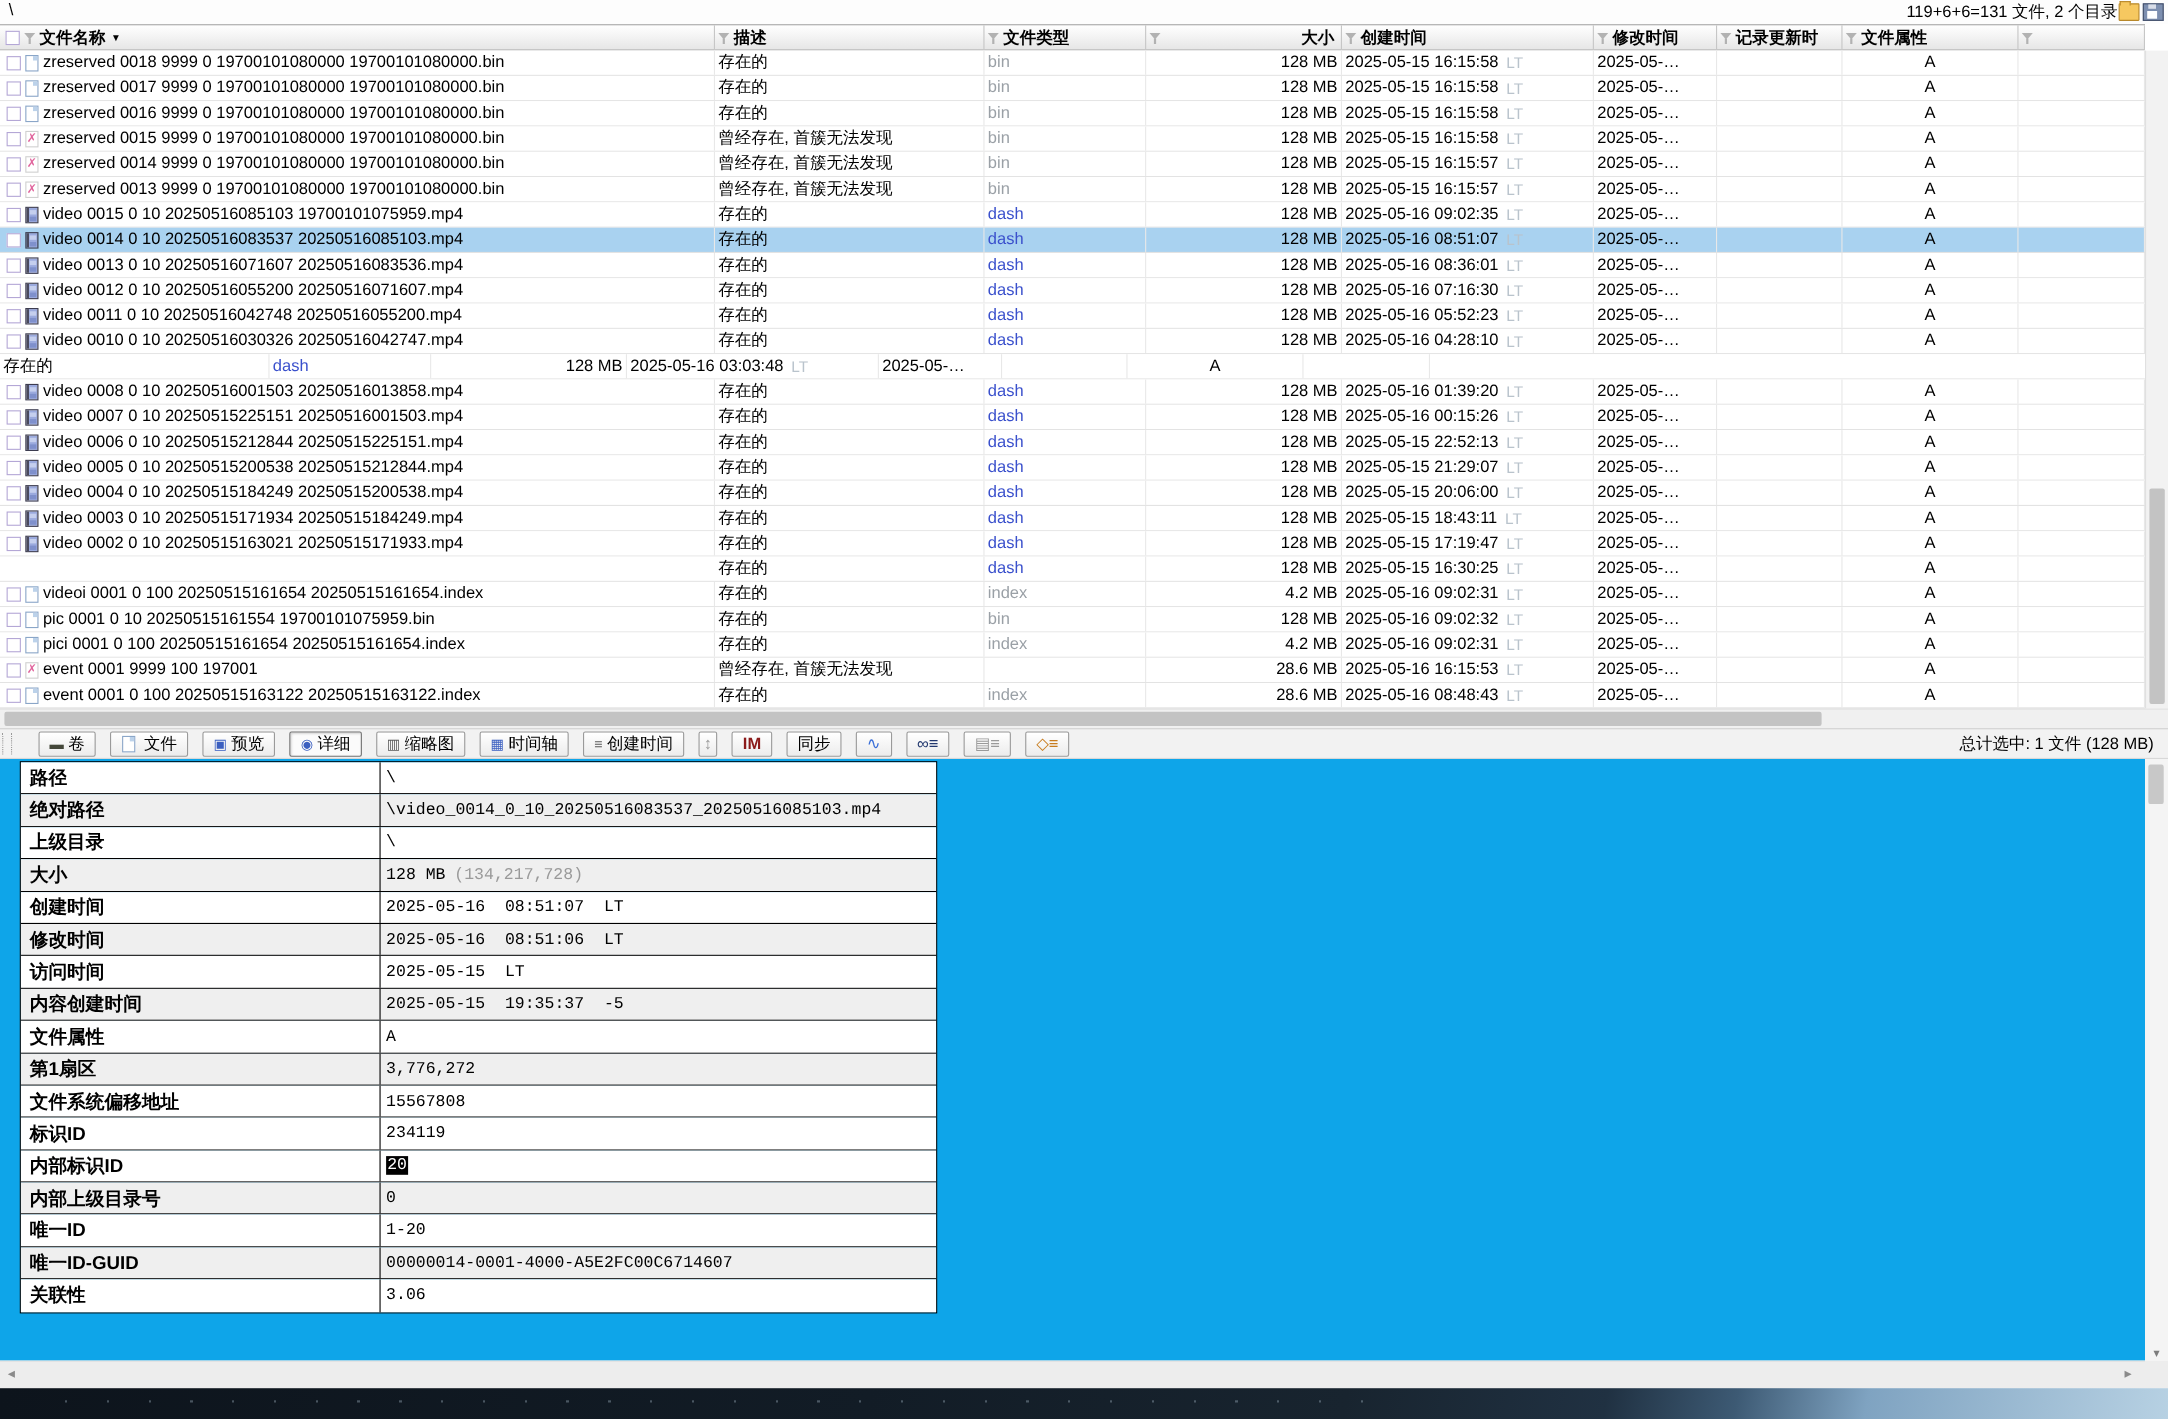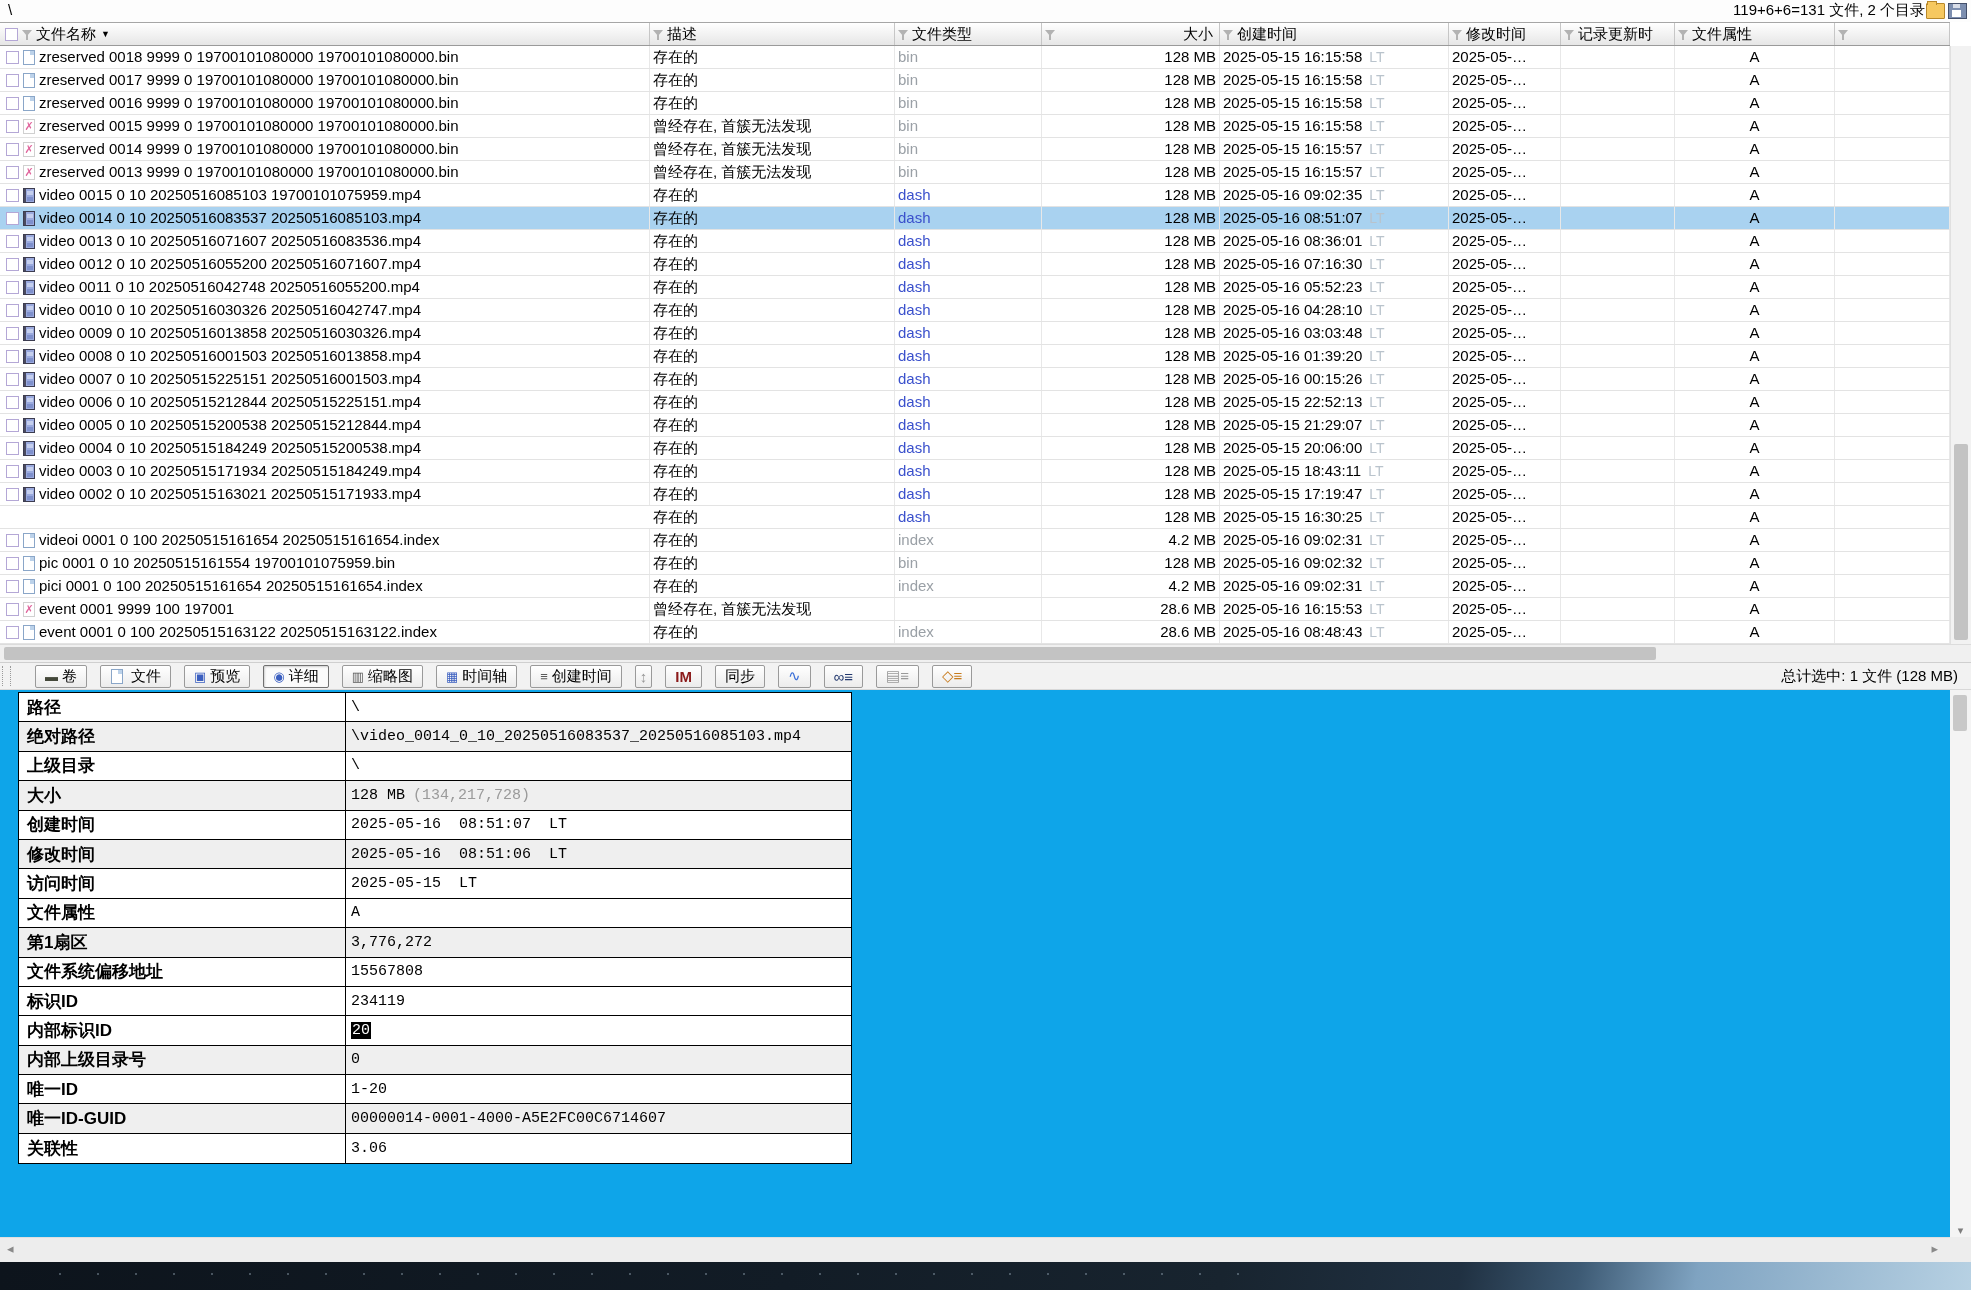--- a/index.html
+++ b/index.html
@@ -13,21 +13,21 @@
   .mini.folder{right:26px;background:#f6c860;border:1px solid #b8882a;border-radius:1px;}
   .mini.folder::before{content:"";position:absolute;left:0;top:-3px;width:8px;height:3px;background:#f6c860;border:1px solid #b8882a;border-bottom:none;}
   .mini.save{right:4px;background:#7d8fb0;border:1px solid #44506b;}
   .mini.save::before{content:"";position:absolute;left:3px;top:6px;width:9px;height:7px;background:#fff;}
   .mini.save::after{content:"";position:absolute;left:4px;top:0;width:7px;height:4px;background:#d8dde8;}
   
   .ghead{position:absolute;left:0;top:22px;width:1950px;height:24px;display:flex;
          background:linear-gradient(#ffffff,#e6e6e6);border-top:1px solid #a6a6a6;border-bottom:1px solid #9a9a9a;box-sizing:border-box;}
   .hcell{display:flex;align-items:center;box-sizing:border-box;border-right:1px solid #c6c6c6;
          font-size:15px;padding:0 2px;overflow:hidden;white-space:nowrap;}
-  .hcell .lbl{margin:0 2px;}
+  .hcell .lbl{margin:0 2px;font-weight:bold;}
   .hcell.r{justify-content:flex-start;}
   .hcell.r .lbl{margin-left:auto;padding-right:2px;}
   .sortglyph{font-size:9px;margin-left:3px;}
   .funnel{position:relative;width:13px;height:13px;flex:0 0 13px;}
   .funnel::before{content:"";position:absolute;left:1px;top:2px;border-left:5px solid transparent;border-right:5px solid transparent;border-top:6px solid #b2b2b2;}
   .funnel::after{content:"";position:absolute;left:5px;top:7px;width:2px;height:5px;background:#b2b2b2;}
   .cb{display:inline-block;width:11px;height:11px;border:1px solid #b4a7d6;background:#fff;flex:0 0 11px;margin:0 3px 0 3px;}
   
   .rows{position:absolute;left:0;top:46px;width:1950px;height:598px;background:#fff;}
   .trow{display:flex;height:23px;line-height:22px;font-size:15px;border-bottom:1px solid #e3e3e3;box-sizing:border-box;background:#fff;}
@@ -470,25 +470,20 @@
         <div class="tcell" style="flex: 0 0 112px; width: 112px;">
           <span>2025-05-…</span>
         </div>
         <div class="tcell" style="flex: 0 0 114px; width: 114px;"></div>
         <div class="tcell c" style="flex: 0 0 160px; width: 160px;">
           <span>A</span>
         </div>
         <div class="tcell" style="flex: 0 0 115px; width: 115px;"></div>
       </div>
       <div class="trow">
-        <div class="tcell" style="flex: 0 0 650px; width: 650px;">
-          <div class="cb"></div>
-          <div class="fic film"></div>
-          <span>video 0009 0 10 20250516013858 20250516030326.mp4</span>
-        </div>
         <div class="tcell" style="flex: 0 0 245px; width: 245px;">
           <span>存在的</span>
         </div>
         <div class="tcell" style="flex: 0 0 147px; width: 147px;">
           <span class="link">dash</span>
         </div>
         <div class="tcell r" style="flex: 0 0 178px; width: 178px;">
           <span>128 MB</span>
         </div>
         <div class="tcell" style="flex: 0 0 229px; width: 229px;">
@@ -969,20 +964,26 @@
           <div class="dlab">
             <span>修改时间</span>
           </div>
           <div class="dval"><span>2025-05-16  08:51:06  LT</span></div>
         </div>
         <div class="drow">
           <div class="dlab">
             <span>访问时间</span>
           </div>
           <div class="dval"><span>2025-05-15  LT</span></div>
+        </div>
+        <div class="drow shade">
+          <div class="dlab">
+            <span>内容创建时间</span>
+          </div>
+          <div class="dval"><span>2025-05-15  19:35:37  -5</span></div>
         </div>
         <div class="drow">
           <div class="dlab">
             <span>文件属性</span>
           </div>
           <div class="dval"><span>A</span></div>
         </div>
         <div class="drow shade">
           <div class="dlab">
             <span>第1扇区</span>

